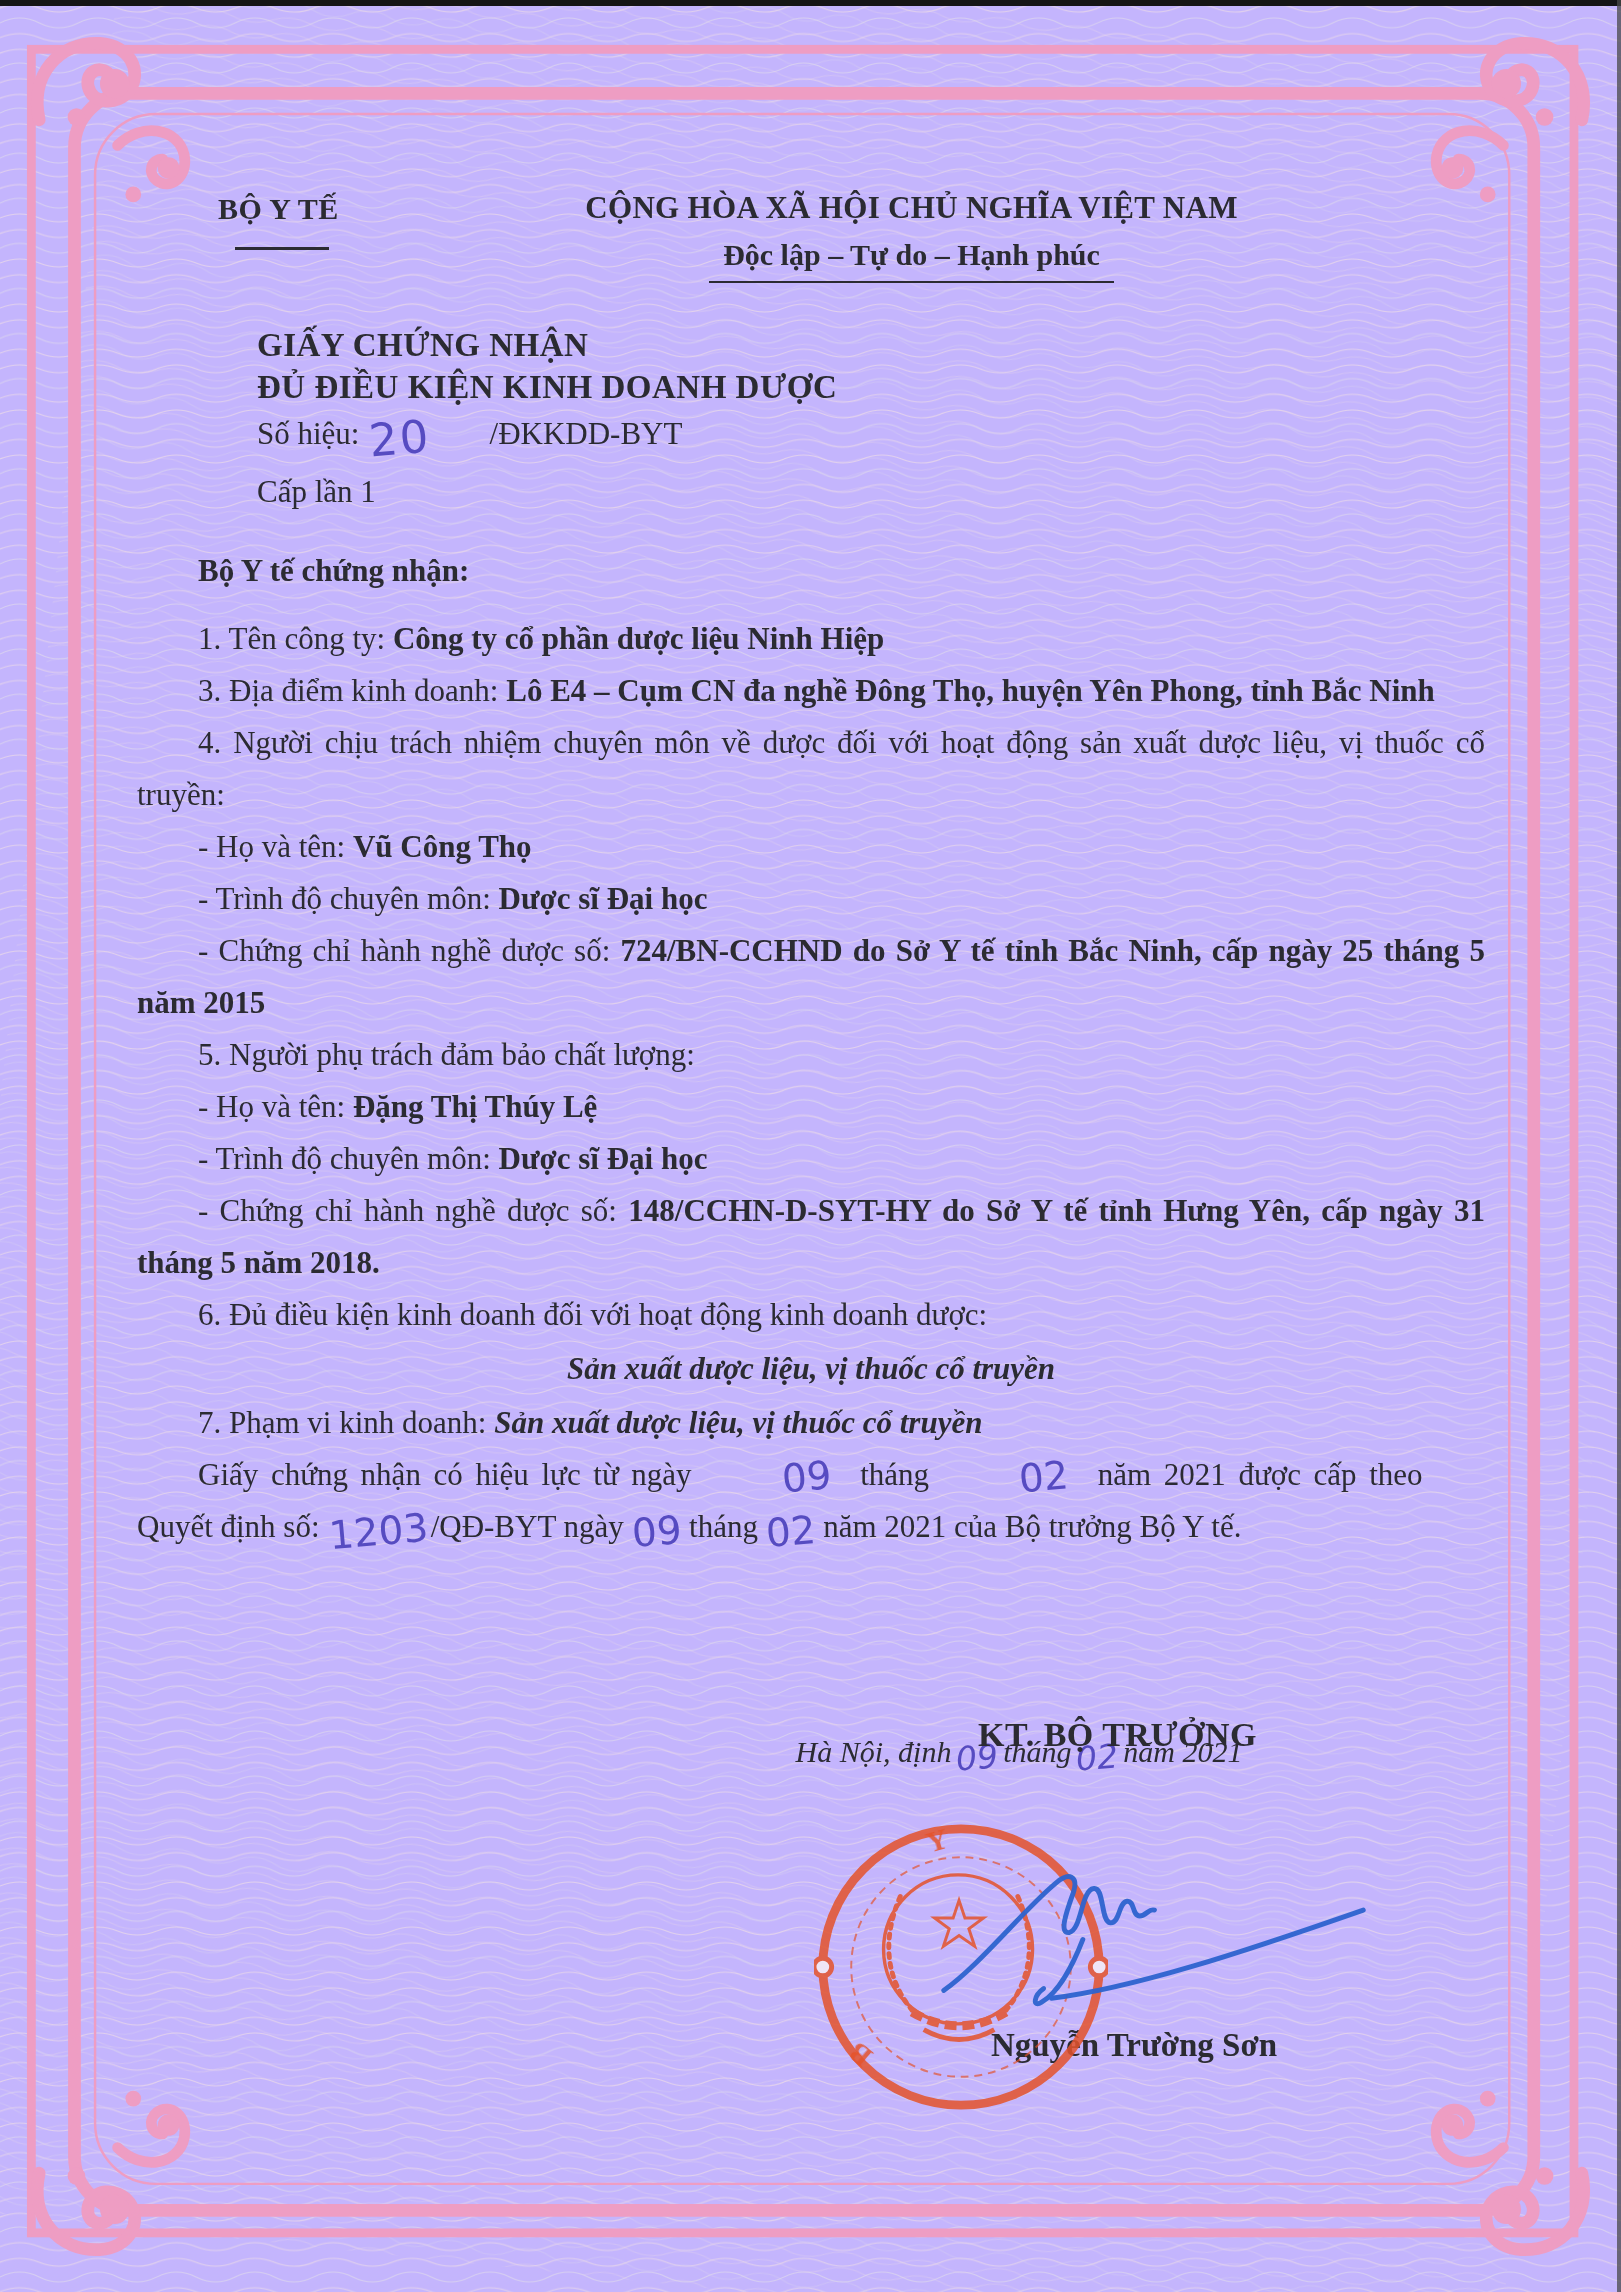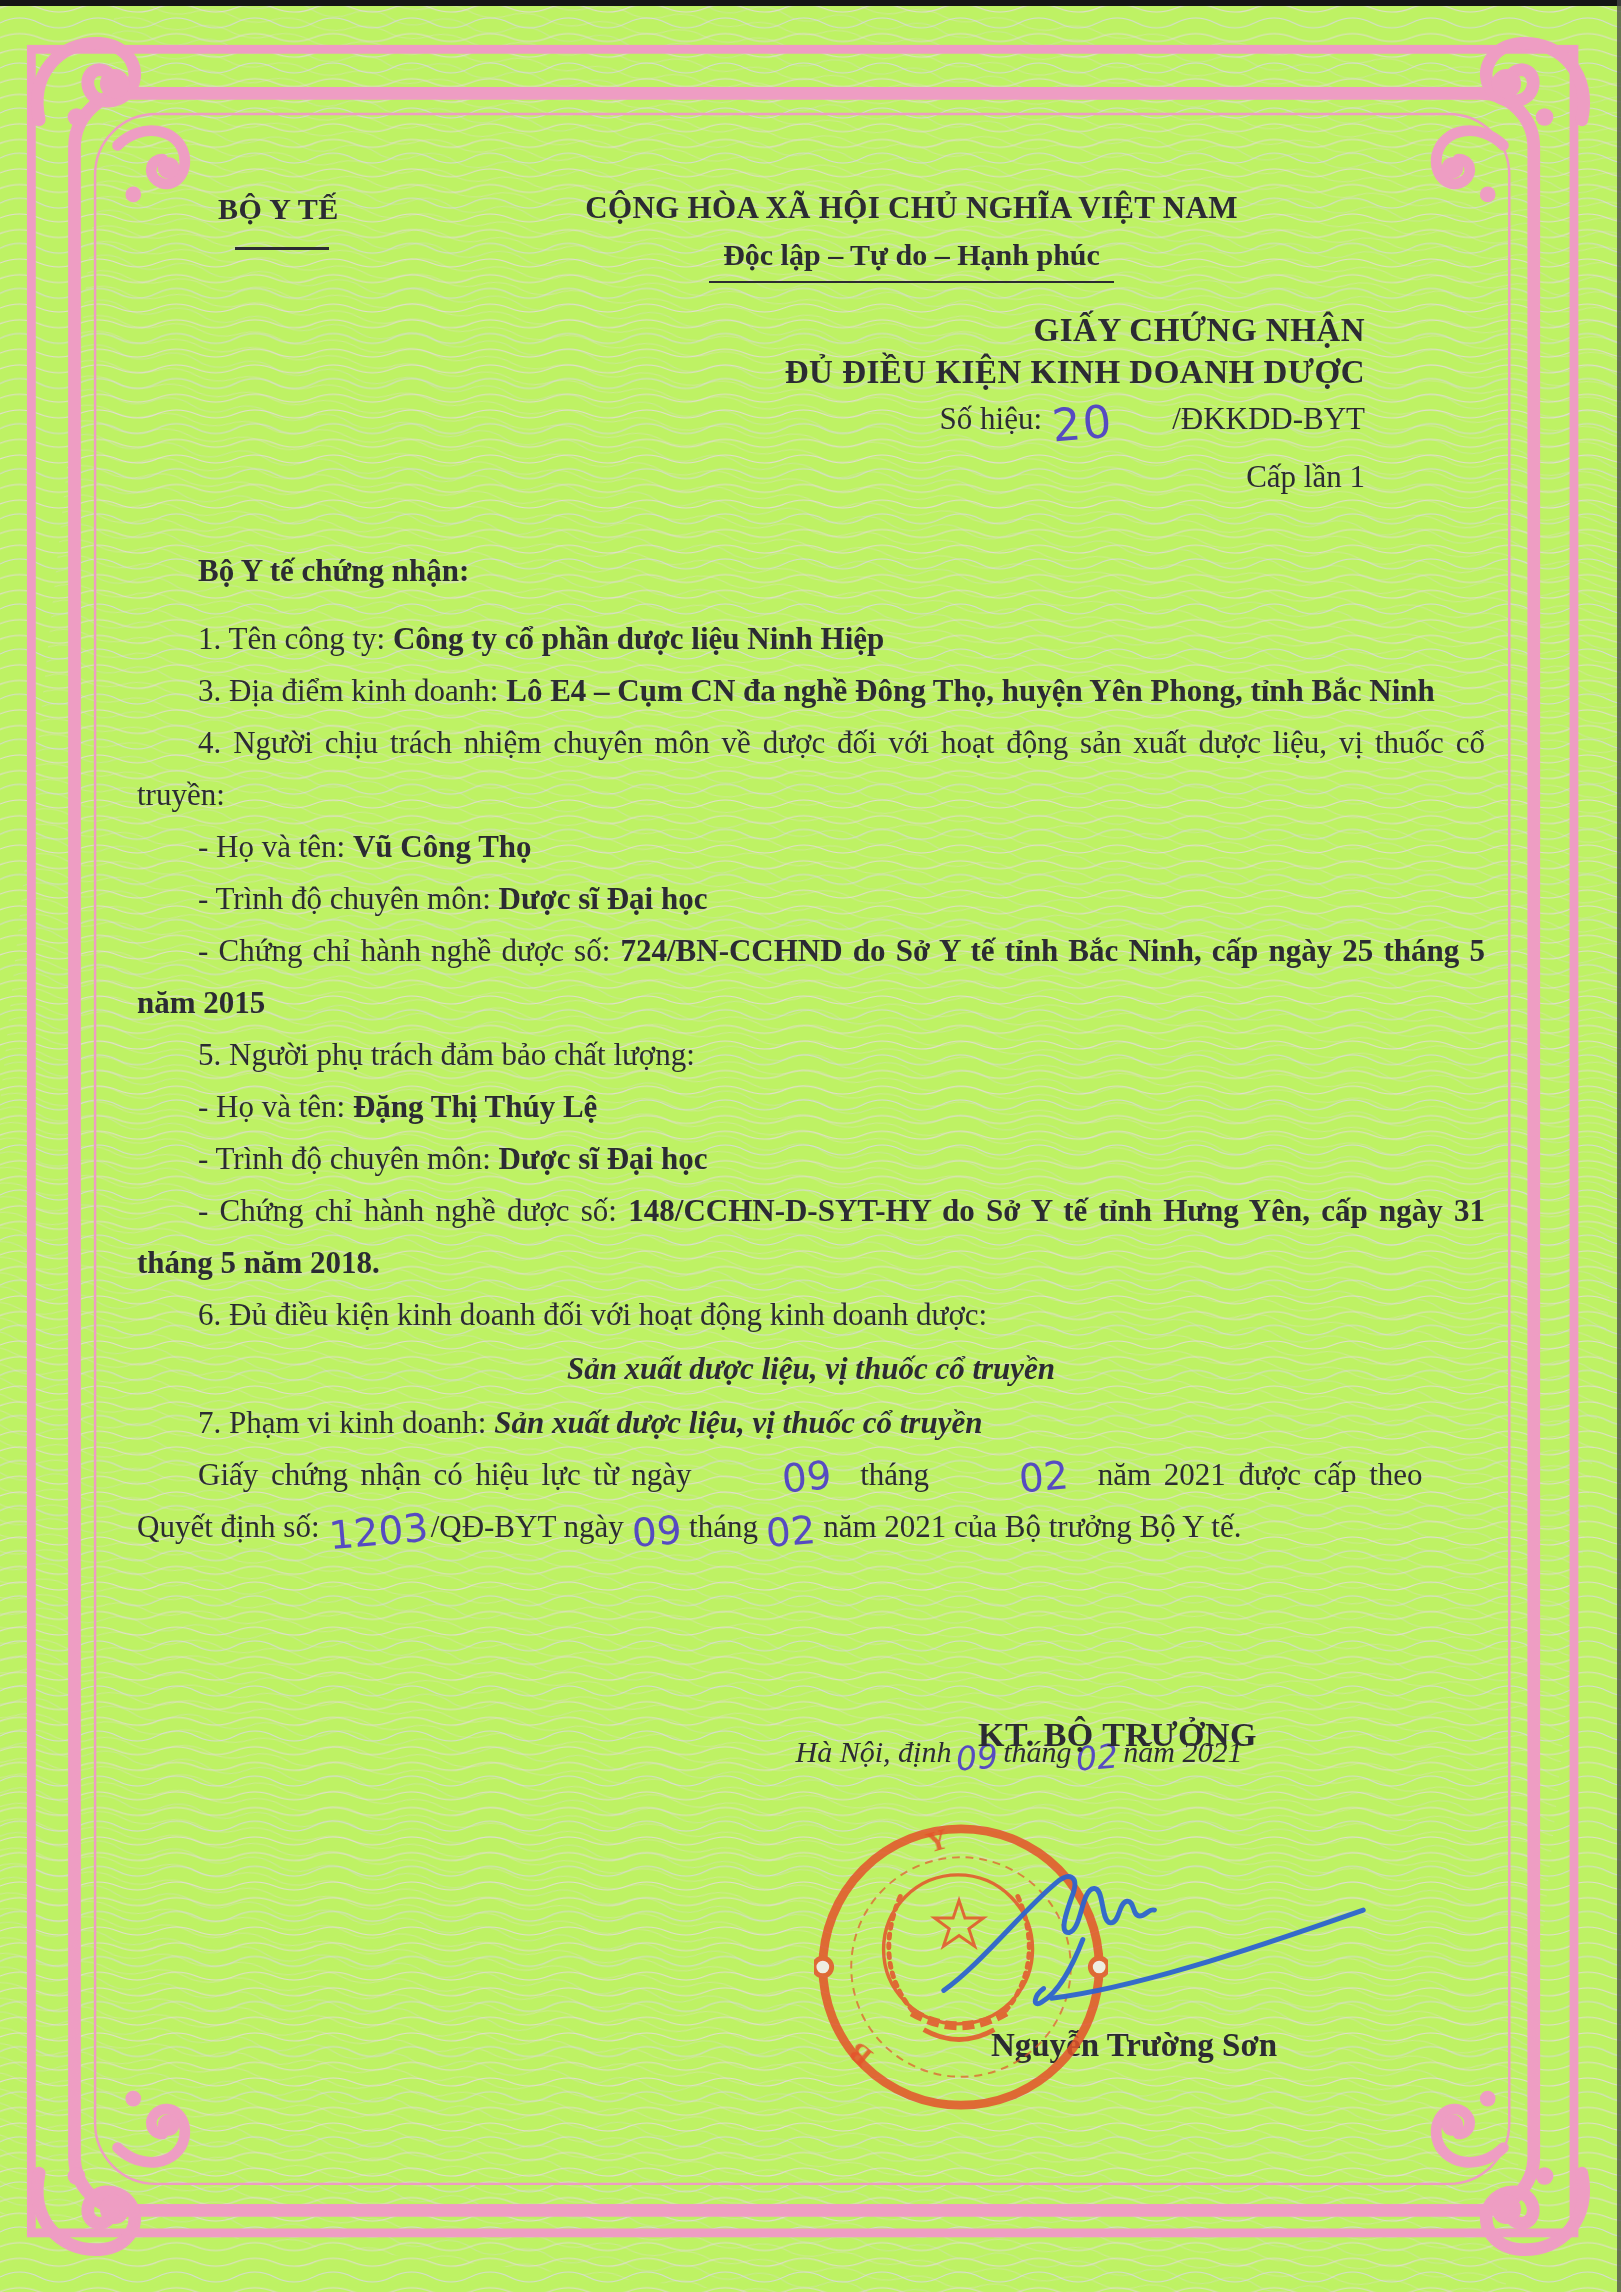--- a/index.html
+++ b/index.html
@@ -1,35 +1,35 @@
 <!DOCTYPE html>
 <html><head>
 <meta charset="utf-8">
 <style>
   html,body{margin:0;padding:0;background:#ddd;}
   .page{
     position:relative; width:1621px; height:2293px; margin:0 auto;
-    background:#bef264; overflow:hidden;
+    background:#c4b5fd; overflow:hidden;
     font-family:"Liberation Serif", serif; color:#2b2b32;
   }
   .abs{position:absolute;}
   svg{display:block;}
   .scan-top{position:absolute;left:0;top:0;width:1621px;height:5.9px;background:#151515;}
   .scan-right{position:absolute;right:0;top:0;width:3.9px;height:2293px;background:#4a4a4a;opacity:.75;}
 
   
   .hdr-left{left:218px;top:192px;font-size:30px;font-weight:bold;letter-spacing:0.5px;}
   .hdr-left-rule{left:235px;top:247px;width:94px;height:2.9px;background:#2b2b32;}
   .hdr-right{left:549px;top:190px;width:725px;text-align:center;}
   .hdr-right .l1{font-size:31px;font-weight:bold;letter-spacing:0.3px;}
   .hdr-right .l2{display:inline-block;margin-top:11.8px;font-size:30px;font-weight:bold;
                  padding:0 13.7px 8.8px 13.7px;border-bottom:2.9px solid #2b2b32;}
 
   
-  .title-block{left:257px;top:312px;width:1108px;text-align:right;}
+  .title-block{left:257px;top:327px;width:1108px;text-align:left;}
   .t1,.t2{font-size:33px;font-weight:bold;letter-spacing:0.5px;}
   .t2{margin-top:4.9px;}
   .serial-row{margin-top:9.8px;font-size:31px;}
   .issue{margin-top:13.7px;font-size:31px;}
 
   
   .hw{font-family:"DejaVu Sans", sans-serif;color:#564bc1;display:inline-block;
       transform:rotate(-5deg);line-height:1;}
   .hw-serial{font-size:45px;margin:0 59px 0 9.8px;vertical-align:-9.8px;letter-spacing:2px;}
   .hw-big{font-size:39px;vertical-align:-8.8px;}

